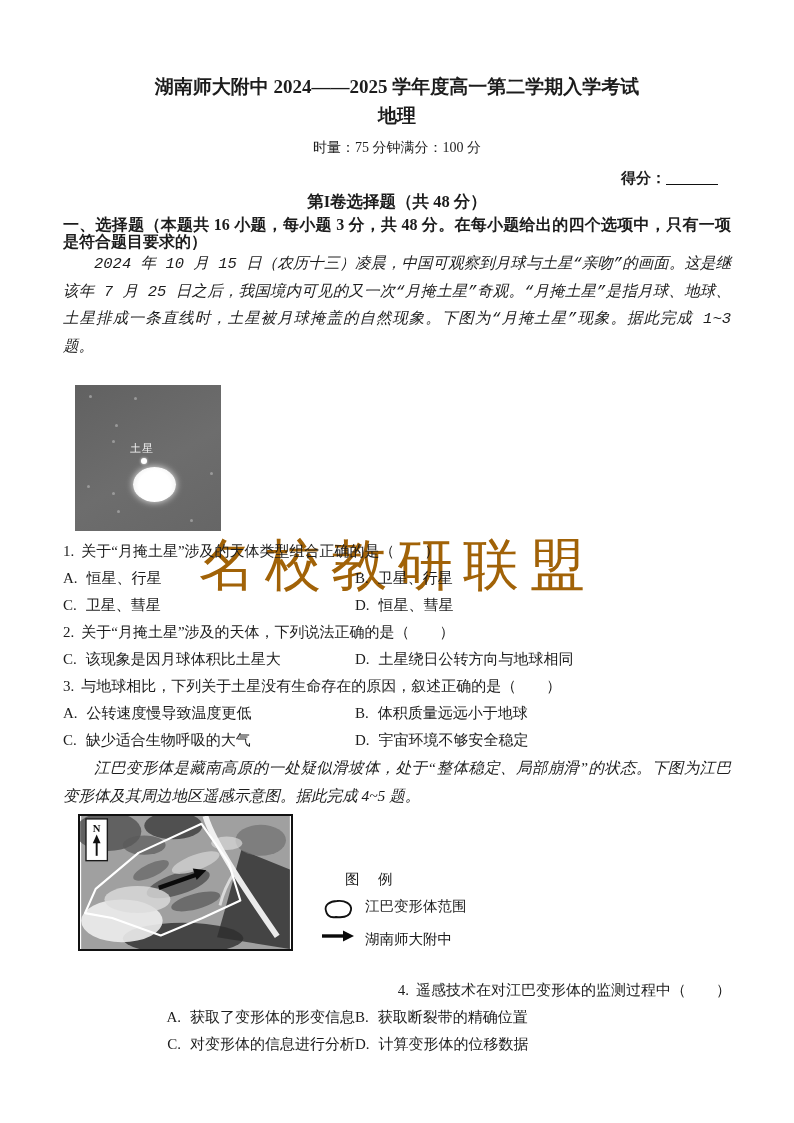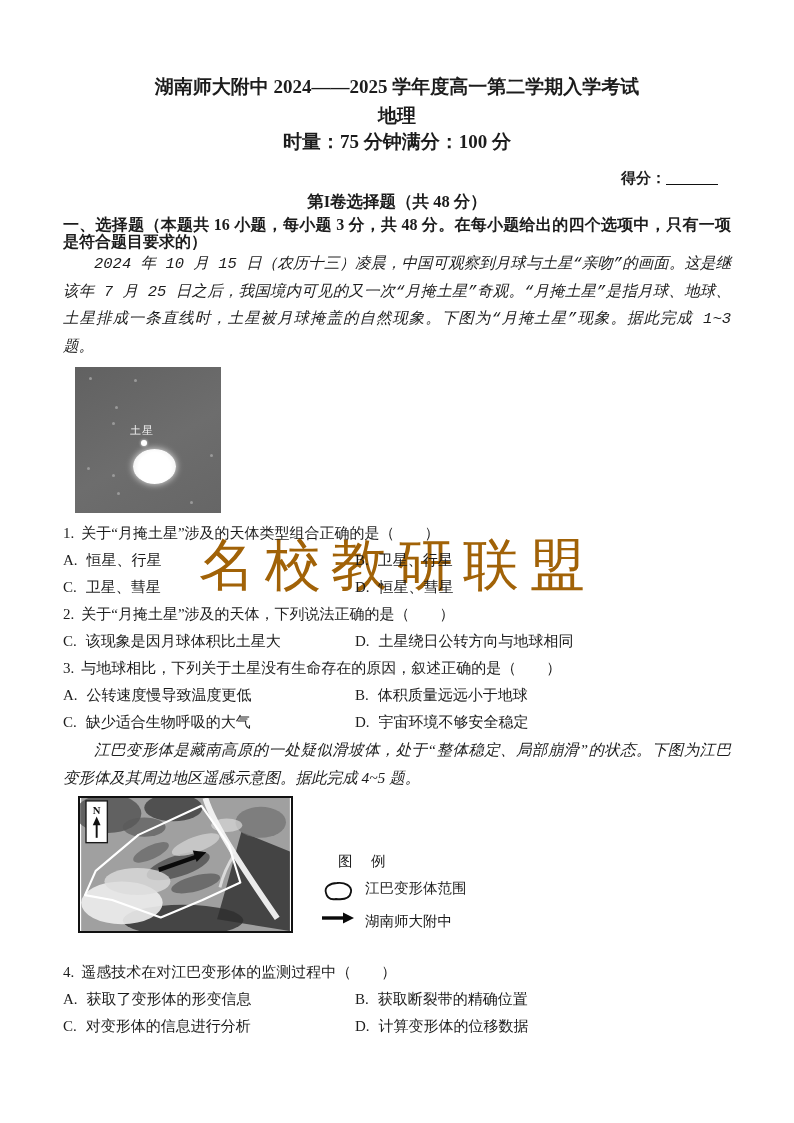--- a/index.html
+++ b/index.html
@@ -11,31 +11,31 @@
   }
   .watermark {
     position:absolute; top:528px; left:0; right:0; z-index:0;
     text-align:center; font-size:56px; letter-spacing:10px;
     color:#a16207; white-space:nowrap; user-select:none;
     font-family:"Liberation Serif","DejaVu Serif",serif;
   }
   .content { position:relative; z-index:1; padding:72px 63px 0 63px; }
   .doc-title { text-align:center; font-size:19px; font-weight:700; line-height:30px; }
   .doc-subject { text-align:center; font-size:19px; font-weight:700; line-height:28px; margin-top:0; }
-  .doc-timeline { text-align:center; font-size:19px; font-weight:700; line-height:24px; margin-top:0; }
-  .score-line { text-align:right; font-size:15px; font-weight:700; line-height:24px; margin-top:12px; padding-right:13px; }
+  .doc-timeline { text-align:center; font-size:14px; font-weight:400; line-height:24px; margin-top:6px; }
+  .score-line { text-align:right; font-size:15px; font-weight:700; line-height:24px; margin-top:6px; padding-right:13px; }
   .score-blank { display:inline-block; width:52px; height:14px; border-bottom:1.6px solid #111; vertical-align:-2px; }
   .part-title { text-align:center; font-size:16.5px; font-weight:700; line-height:24px; }
   .section-heading { font-size:16px; font-weight:700; line-height:17px; margin-top:2px; text-align:justify; }
   .passage { font-size:15.5px; line-height:27.5px; text-indent:2em; text-align:justify; font-style:italic; }
   .passage.p1 { margin-top:1px;font-family:Liberation Mono, monospace; }
 
   
   .fig1 {
-    position:relative; width:146px; height:146px; margin:6px 0 7px 12px;
+    position:relative; width:146px; height:146px; margin:24px 0 7px 12px;
     background:linear-gradient(150deg,#616161,#6d6d6d 55%,#666666);
   }
   .star { position:absolute; width:3px; height:3px; border-radius:50%; background:#a2a2a2; opacity:.85; }
   .moon {
     position:absolute; left:58px; top:82px; width:43px; height:35px; border-radius:50%;
     background:radial-gradient(circle at 50% 55%, #ffffff 55%, #ececec 90%);
     box-shadow:0 0 7px rgba(255,255,255,.85);
   }
   .saturn-dot { position:absolute; left:66px; top:73px; width:6px; height:6px; border-radius:50%; background:#ffffff; box-shadow:0 0 3px rgba(255,255,255,.9); }
   .saturn-label { position:absolute; left:55px; top:57px; color:#f3f3f3; font-size:11px; line-height:12px; letter-spacing:1px; font-style:normal; }
@@ -47,26 +47,26 @@
   .opt-row { display:flex; line-height:27px; }
   .opt { white-space:nowrap; }
   .opt.first { width:292px; flex:0 0 292px; }
   .okey { margin-right:9px; }
 
   
   .fig2-wrap { display:flex; align-items:flex-start; margin:5px 0 8px 15px; height:142px; }
   .fig2 { width:215px; height:137px; border:2px solid #111; flex:0 0 auto; }
   .fig2 svg { display:block; }
   .legend { margin-left:28px; padding-top:56px; font-size:14.5px; font-style:normal; }
-  .legend-title { line-height:18px; margin-left:17px; letter-spacing:2px; }
+  .legend-title { line-height:18px; margin-left:24px; letter-spacing:2px; }
   .legend-item { display:flex; align-items:flex-start; margin-top:9px; }
   .legend-sym { width:34px; flex:0 0 34px; display:flex; align-items:center; }
   .legend-label { margin-left:10px; white-space:nowrap; }
 
-  .q4-block { margin-top:21px; }
+  .q4-block { margin-top:21px;text-align:right; }
 </style>
 </head>
 <body>
 
 <div class="page">
 
   <div class="watermark">名校教研联盟</div>
 
   <div class="content">
 

